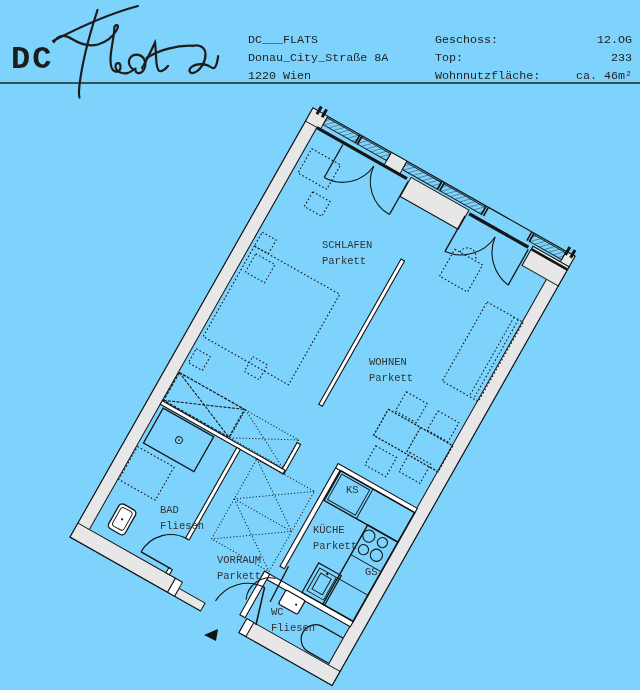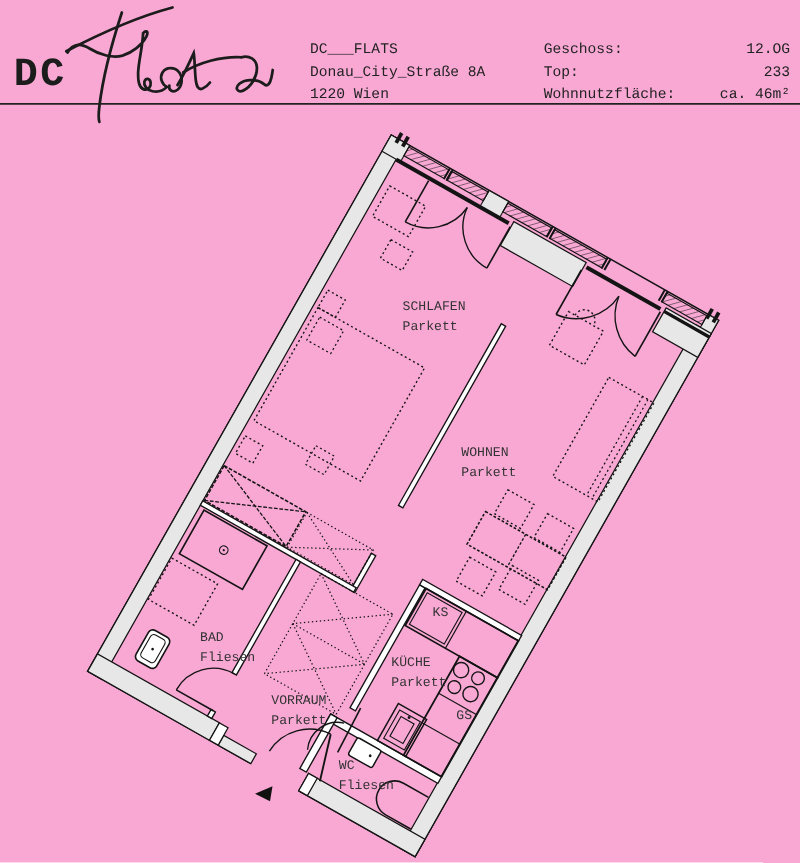--- a/index.html
+++ b/index.html
@@ -1,15 +1,15 @@
 <!DOCTYPE html>
 <html><head><meta charset="utf-8">
 <style>
   html,body{margin:0;padding:0;background:#fff;}
-  #page{position:relative;width:640px;height:690px;overflow:hidden;background:#f9a8d4;font-family:"Liberation Mono",monospace;}
+  #page{position:relative;width:640px;height:690px;overflow:hidden;background:#7dd3fc;font-family:"Liberation Mono",monospace;}
 </style></head>
 <body>
 <div id="page">
 
 <div style="position:absolute;left:0;top:0;width:640px;height:110px;">
   <svg width="640" height="110" viewBox="0 0 640 110">
     <text x="11" y="68" font-family="Liberation Mono" font-size="32" font-weight="bold" letter-spacing="2" fill="#1c1c1c">DC</text>
     <g fill="none" stroke="#1c1c1c" stroke-width="2.2" stroke-linecap="round">
       <path d="M53,41 C74,30 108,14 138,6"></path>
       <path d="M97.5,10 C89,36 82,64 79.5,85 C78.8,91 78.6,95 79.5,97.5"></path>

